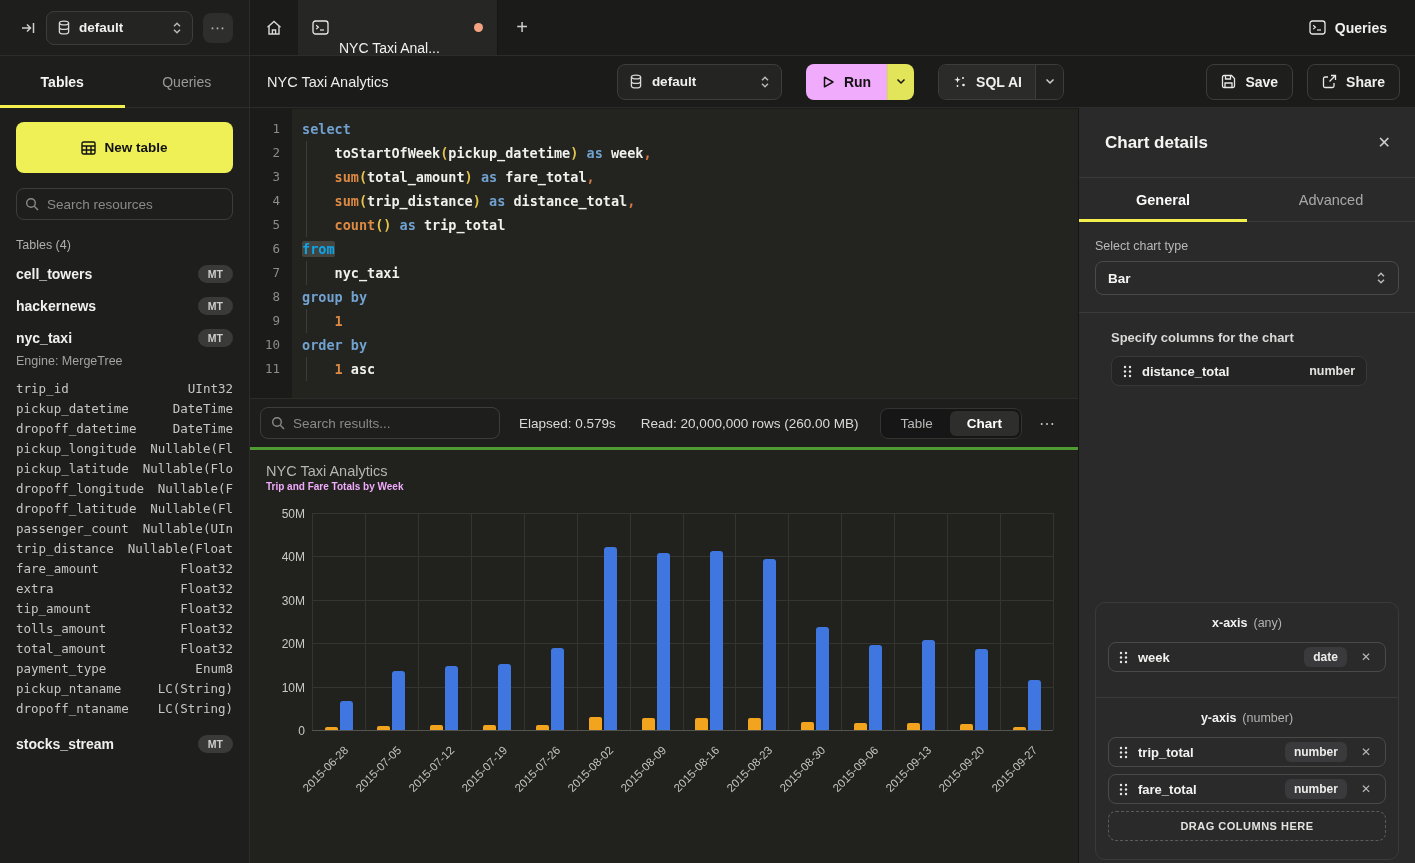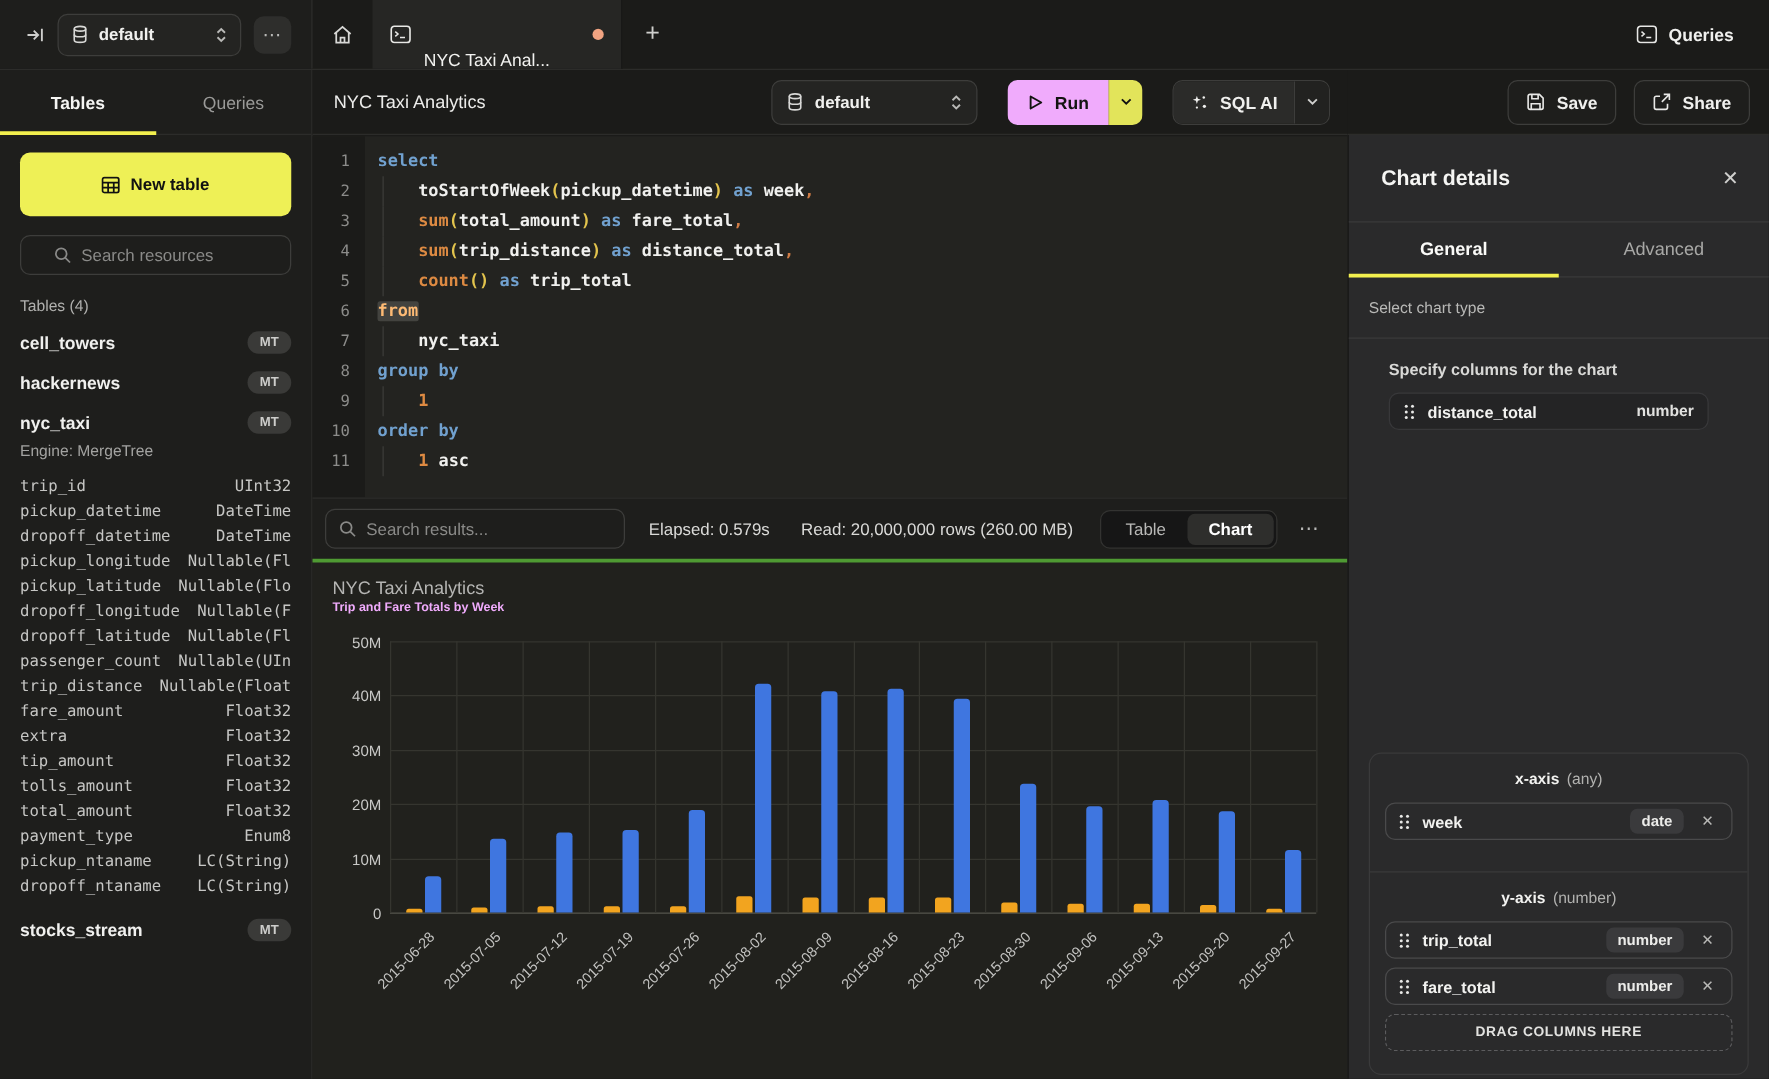--- a/index.html
+++ b/index.html
@@ -24,21 +24,21 @@
   .topbar-right { margin-left:auto; display:flex; align-items:center; padding-right:28px; }
   .queries-btn { display:flex; align-items:center; gap:9px; font-size:14px; font-weight:600; color:#f0f0ee; cursor:pointer; }
 
   
   .sidebar { position:absolute; top:56px; left:0; width:250px; bottom:0; background:#1e1e1c; border-right:1px solid #2c2c2a; }
   .side-tabs { height:52px; display:flex; border-bottom:1px solid #2c2c2a; }
   .side-tab { flex:1; display:flex; align-items:center; justify-content:center; font-size:14px; color:#9a9a98; cursor:pointer; position:relative; }
   .side-tab.active { color:#f5f5f3; font-weight:700; }
   .side-tab.active::after { content:""; position:absolute; left:0; right:0; bottom:-1px; height:3px; background:#f2ef4e; }
   .newtable-btn { margin:14px 16px 0; height:51px; background:#eef056; border-radius:8px; display:flex; align-items:center; justify-content:center; gap:8px; color:#111; font-size:13.5px; font-weight:700; cursor:pointer; }
-  .search-box { margin:15px 16px 13px; height:32px; border:1px solid #3d3d3b; border-radius:8px; display:flex; align-items:center; gap:8px; padding:0 26px; color:#8a8a88; }
+  .search-box { margin:15px 16px 13px; height:32px; border:1px solid #3d3d3b; border-radius:8px; display:flex; align-items:center; gap:8px; padding:0 8px; color:#8a8a88; }
   .search-box input { background:transparent; border:none; outline:none; color:#d8d8d6; font-size:13.5px; width:100%; font-family:"Liberation Sans",sans-serif; }
   .search-box input::placeholder { color:#8a8a88; }
   .tables-label { margin:18px 16px 6px; font-size:12.5px; color:#b0b0ae; }
   .table-row { display:flex; align-items:center; justify-content:space-between; padding:7px 16px; cursor:pointer; }
   .table-row .nm { font-size:14px; font-weight:600; color:#f0f0ee; }
   .mt-badge { background:#3a3a38; color:#cdcdcb; border-radius:10px; font-size:10.5px; font-weight:700; padding:3px 10px; }
   .engine-line { padding:0 16px 6px; font-size:12.5px; color:#a3a3a1; }
   .col-row { display:flex; justify-content:space-between; padding:2.5px 16px; font-size:12.5px; color:#c6c6c4; }
 
   
@@ -63,21 +63,21 @@
   .code { flex:1; padding:8px 0 0 10px; font-family:"DejaVu Sans Mono",monospace; font-weight:600; white-space:pre; }
   .code-line { position:relative; height:24px; }
   .code-line.ind { padding-left:0; }
   .code-line.ind::before { content:""; position:absolute; left:4px; top:0; bottom:0; width:1px; background:#3c3c38; }
   .tk-kw { color:#71a1cf; }
   .tk-fn { color:#dd8a42; }
   .tk-pr { color:#e3c44d; }
   .tk-id { color:#f0f0ee; }
   .tk-cm { color:#cf7b45; }
   .tk-num { color:#dd8a42; }
-  .tk-kwh { color:#fdba74; background:#43433f; border-radius:2px; }
+  .tk-kwh { color:#0ea5e9; background:#43433f; border-radius:2px; }
 
   
   .resultsbar { position:absolute; top:398px; left:250px; width:828px; height:49px; background:#1e1e1c; border-top:1px solid #2c2c2a; display:flex; align-items:center; padding:0 22px 0 10px; }
   .rb-search { width:240px; height:32px; border:1px solid #3d3d3b; border-radius:8px; display:flex; align-items:center; gap:8px; padding:0 10px; color:#8a8a88; }
   .rb-search input { background:transparent; border:none; outline:none; color:#d8d8d6; font-size:13.5px; width:100%; font-family:"Liberation Sans",sans-serif; }
   .rb-search input::placeholder { color:#8a8a88; }
   .rb-stat { font-size:13.5px; color:#dadad8; margin-left:19px; }
   .rb-stat + .rb-stat { margin-left:25px; }
   .view-toggle { margin-left:auto; background:#161616; border:1px solid #333331; border-radius:8px; display:flex; padding:2px; }
   .vt-seg { padding:5px 17px; font-size:13.5px; color:#b9b9b7; border-radius:6px; cursor:pointer; }
@@ -513,20 +513,28 @@
 <div class="rightpanel">
   <div class="rp-header">
     <span class="rp-title">Chart details</span>
     <span class="rp-close">✕</span>
   </div>
   <div class="rp-tabs">
     <div class="rp-tab active">General</div>
     <div class="rp-tab">Advanced</div>
   </div>
   <div class="rp-label">Select chart type</div>
+  <div class="rp-select">
+    <span class="lbl">Bar</span>
+    <span>
+      <svg width="10" height="14" viewBox="0 0 10 14" fill="none" stroke="#b9b9b7" stroke-width="1.5">
+          <path d="M2 5.2 5 2.2 8 5.2M2 8.8 5 11.8 8 8.8"></path>
+        </svg>
+    </span>
+  </div>
   <div class="rp-divider"></div>
   <div class="rp-label2">Specify columns for the chart</div>
   <div id="avail-cols">
       <div class="avail-row">
         <div>
           <svg width="9" height="13" viewBox="0 0 9 13" fill="#e8e8e6">
             <circle cx="2" cy="2" r="1.2"></circle>
             <circle cx="7" cy="2" r="1.2"></circle>
             <circle cx="2" cy="6.5" r="1.2"></circle>
             <circle cx="7" cy="6.5" r="1.2"></circle>

